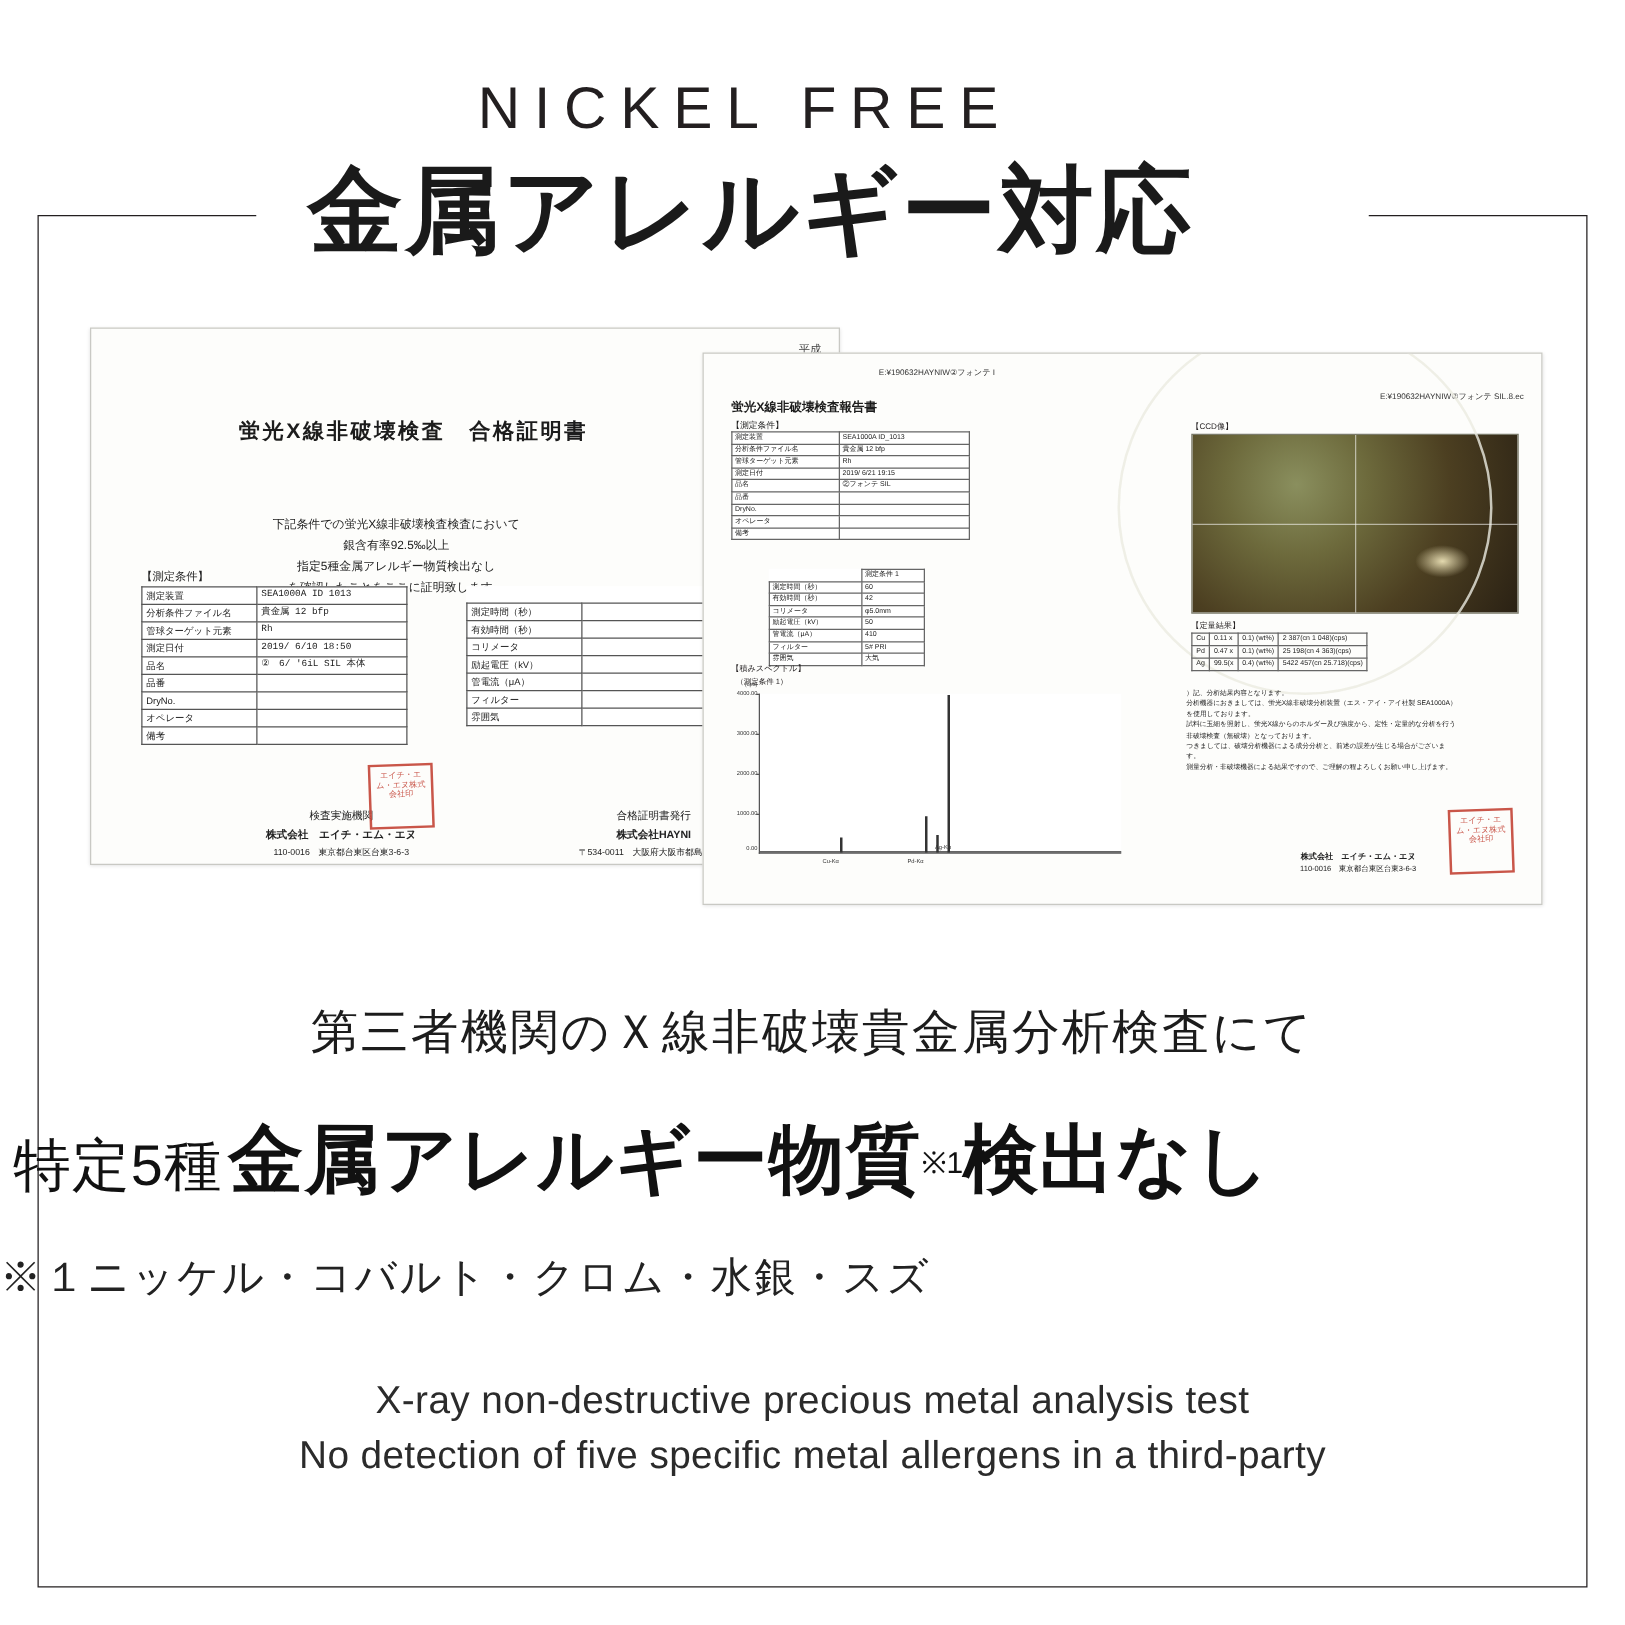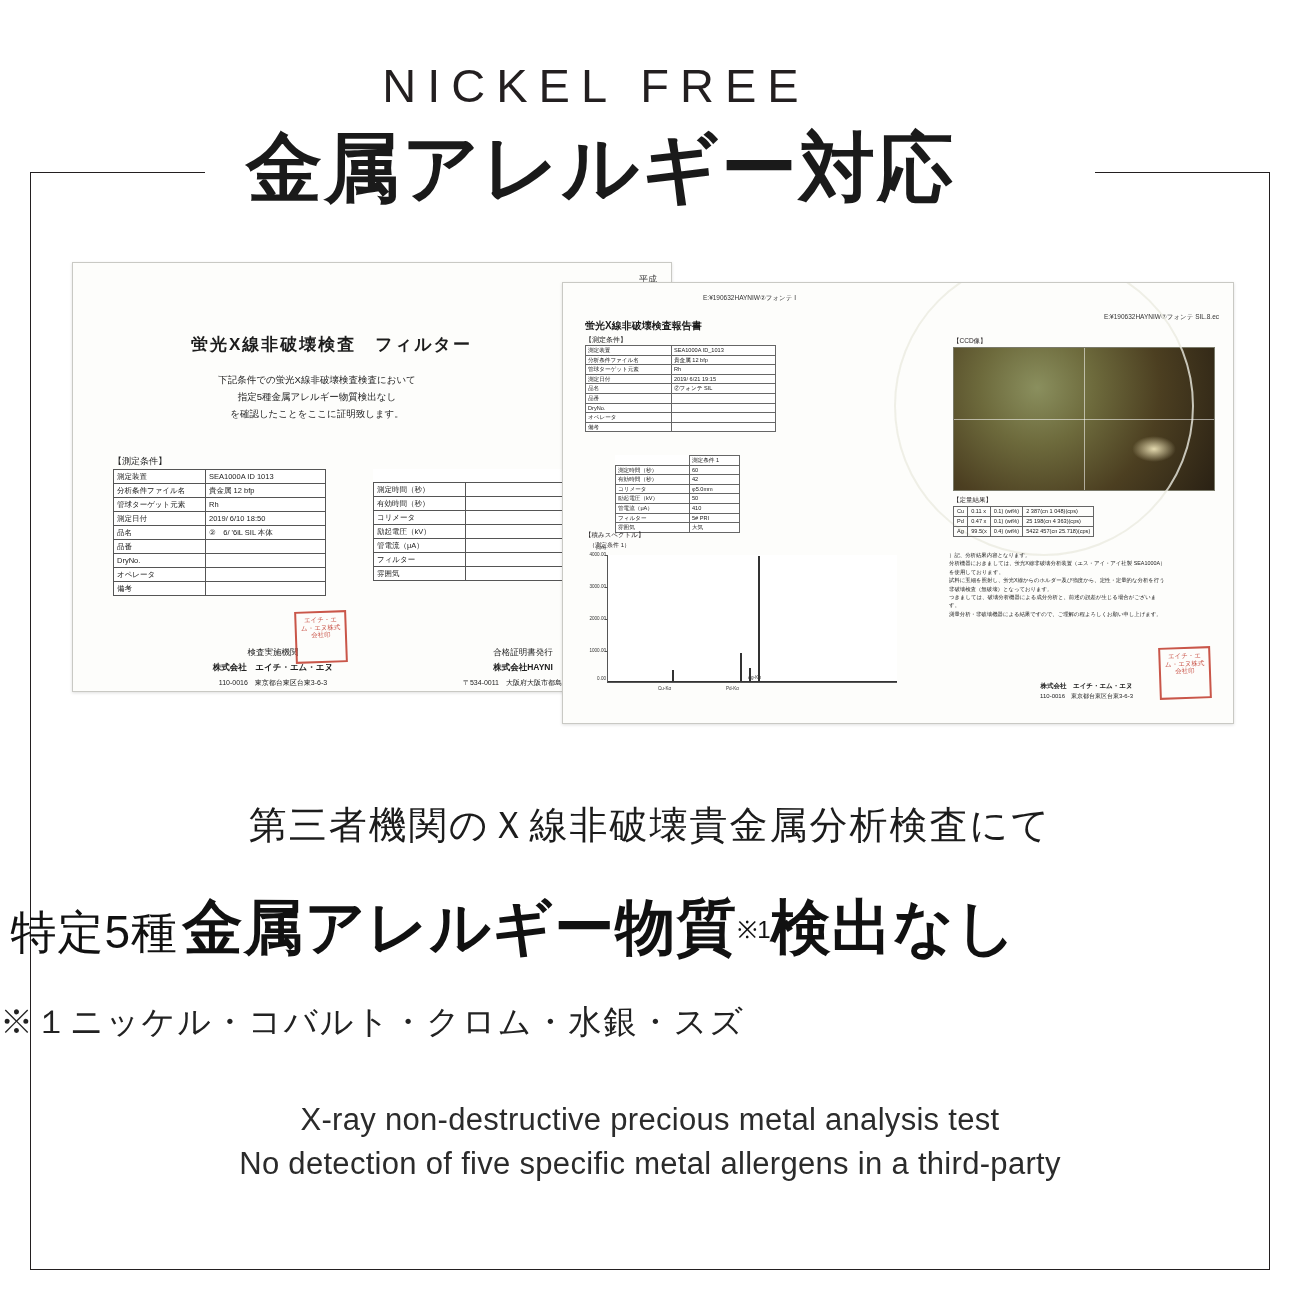--- a/index.html
+++ b/index.html
@@ -70,34 +70,34 @@
   .b-title {
     position:absolute; top:70px; left:0; width:100%;
     text-align:center; font-size:17px; font-weight:700; letter-spacing:2px;
     color:#1c1c1c;
   }
   .b-title.shifted { text-align:left; padding-left:118px; }
   .b-lines {
     position:absolute; top:108px; left:0; width:100%;
     text-align:center; font-size:9.5px; line-height:17px; color:#222;
   }
-  .b-lines.shifted { padding-right:110px; }
+  .b-lines.shifted { padding-right:110px;margin-top:40px; }
   .b-cond {
     position:absolute; left:40px; top:192px; font-size:9px; color:#222;
   }
   .tbl {
     position:absolute;
     border-collapse:collapse;
     font-size:7.5px;
     color:#1b1b1b;
     background:#fff;
   }
   .tbl td { border:0.8px solid #555; padding:1px 3px; line-height:11px; height:12px; }
   .tbl td.k { width:92px; background:#fff; }
-  .tbl td.v { width:120px; }
+  .tbl td.v { width:120px;font-family:Liberation Mono, monospace; }
   .b-tbl-left { left:40px; top:206px; }
   .b-tbl-right { left:300px; top:206px; }
   .b-foot {
     position:absolute; bottom:46px; left:0; width:100%;
     font-size:8px; color:#222;
   }
   .b-foot .col {
     position:absolute; text-align:center; line-height:15px;
   }
   .b-foot .c1 { left:95px; width:210px; }
@@ -212,24 +212,25 @@
 
 <div class="frame"></div>
 <div class="frame-notch"></div>
 <div class="jp-title">金属アレルギー対応</div>
 
 <div class="certs">
 
   <div class="doc doc-back">
     <div class="hdr-faint b-top-right">平成</div>
 
-    <div class="b-title shifted">蛍光X線非破壊検査　フィルター</div>
+    <div class="b-title shifted">蛍光X線非破壊検査　合格証明書</div>
 
     <div class="b-lines shifted">
       <div>下記条件での蛍光X線非破壊検査検査において</div>
+      <div>銀含有率92.5‰以上</div>
       <div>指定5種金属アレルギー物質検出なし</div>
       <div>を確認したことをここに証明致します。</div>
     </div>
 
     <div class="b-cond">【測定条件】</div>
 
     <table class="tbl b-tbl-left">
       <tbody>
           <tr>
             <td class="k">測定装置</td>

